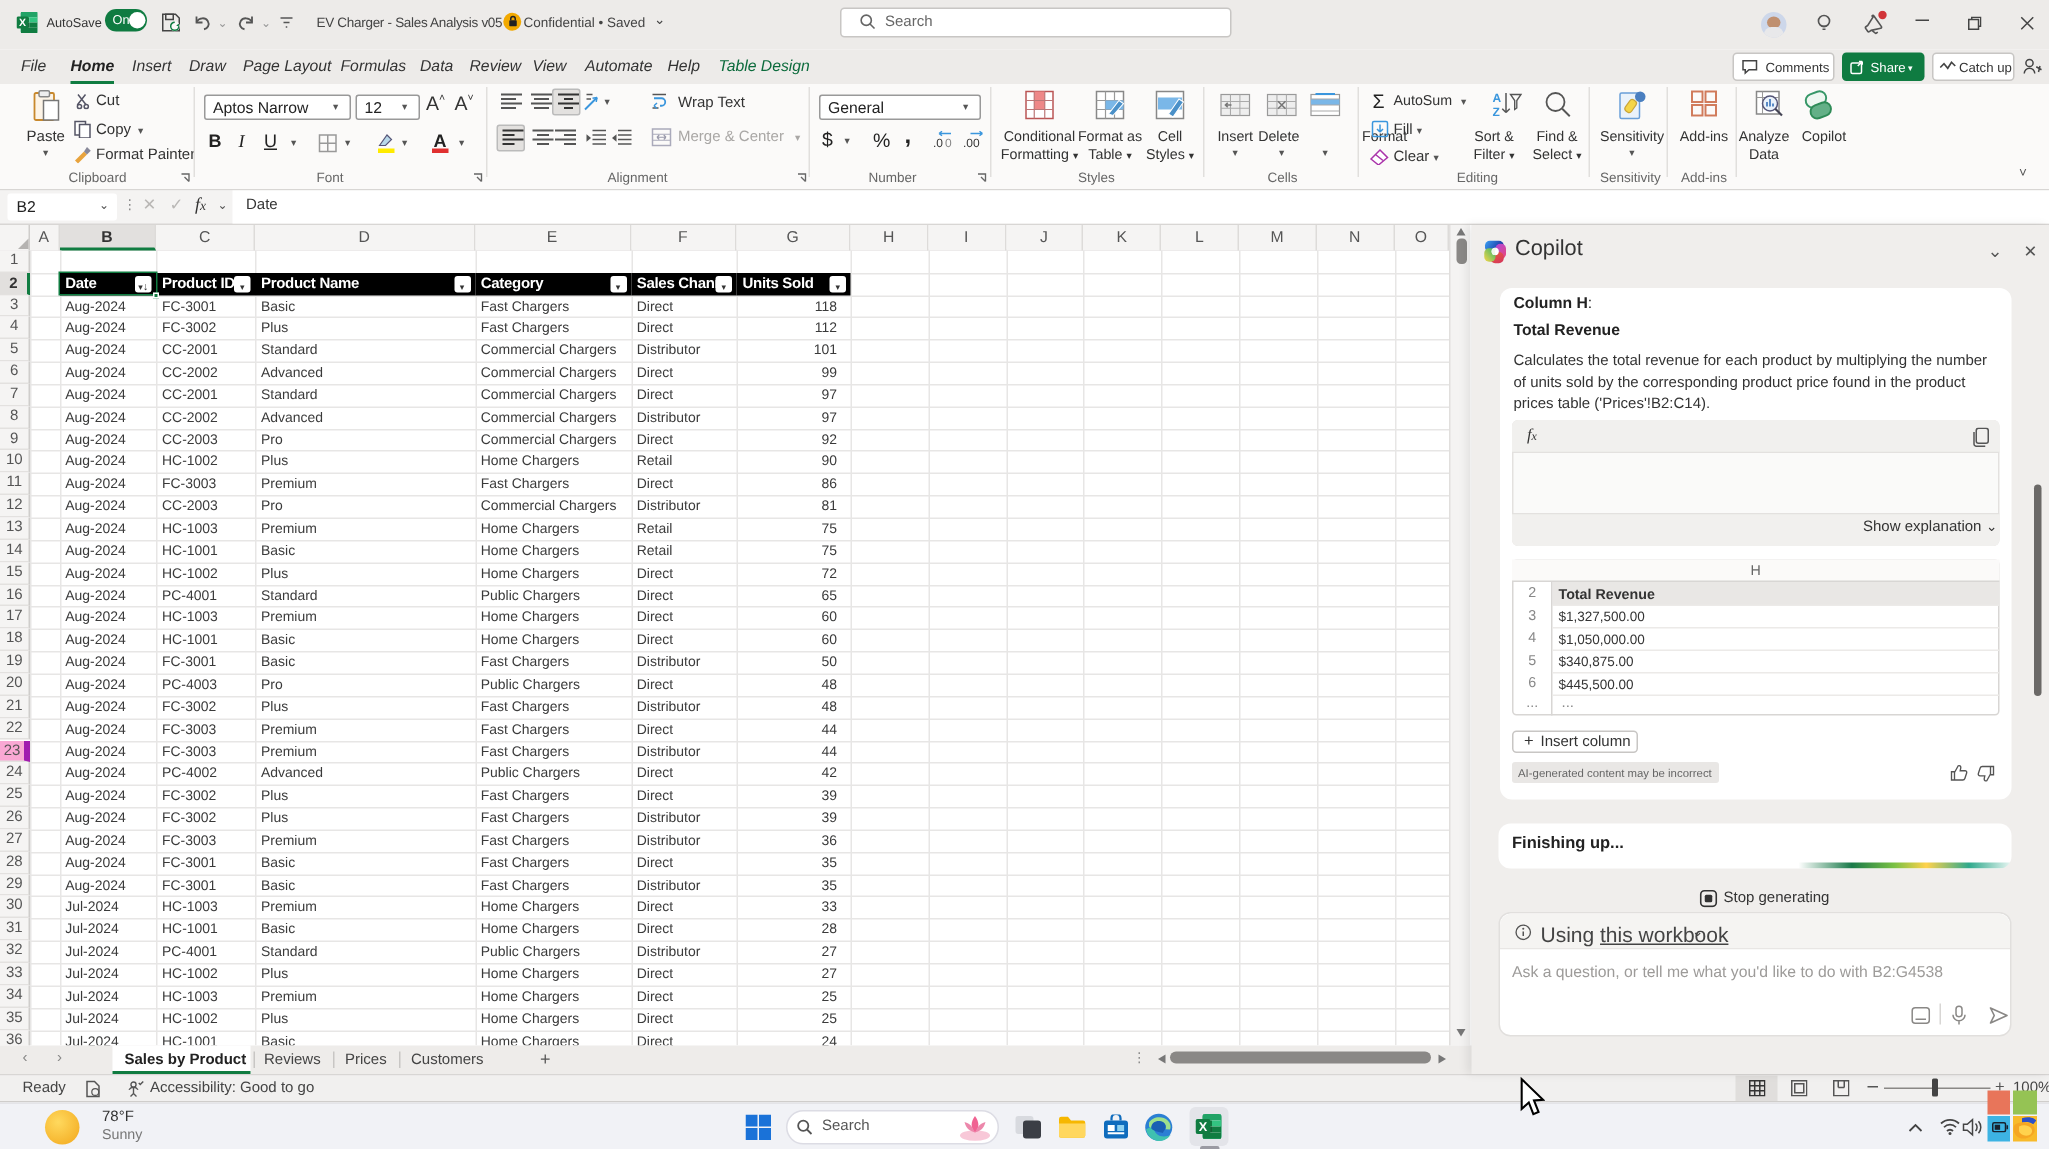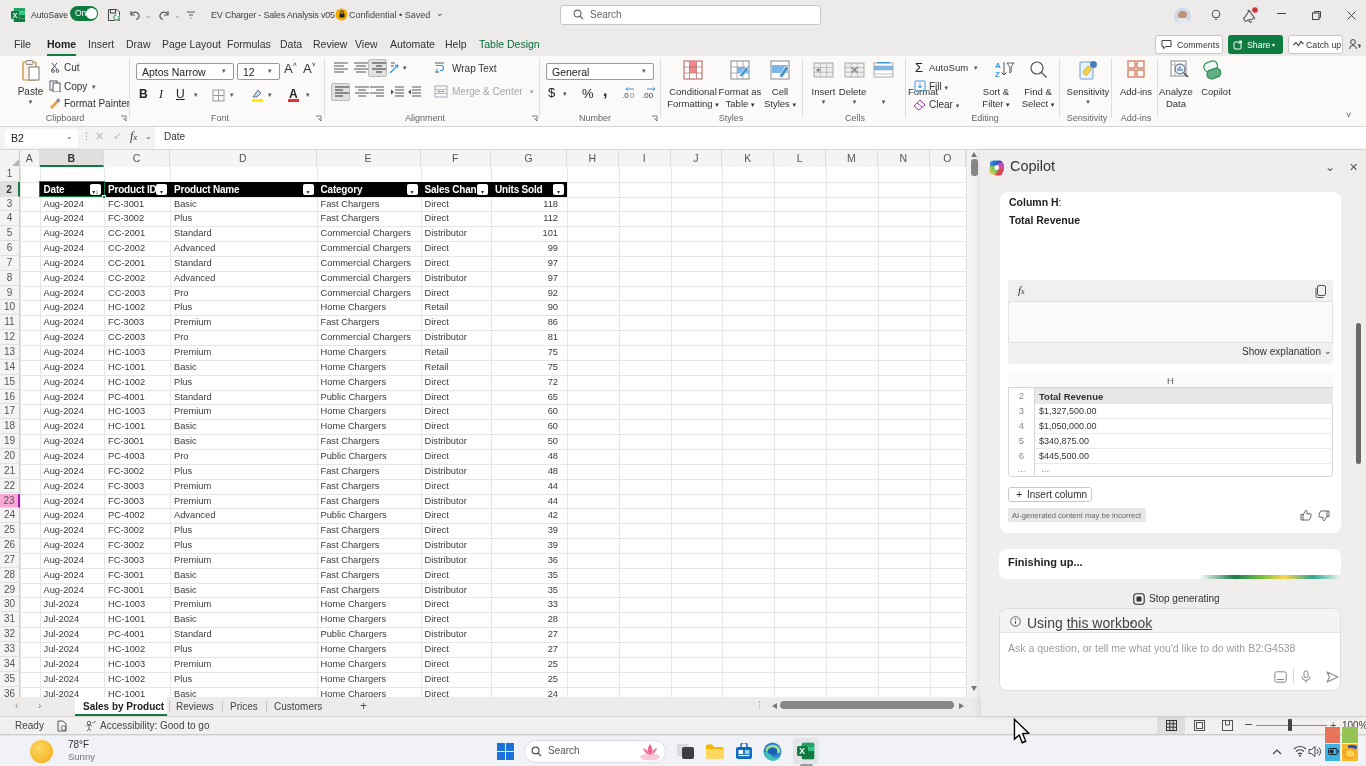--- a/index.html
+++ b/index.html
@@ -3,21 +3,21 @@
 <meta charset="utf-8">
 <style>
 * { margin:0; padding:0; box-sizing:border-box; }
 html,body { width:1366px; height:766px; overflow:hidden; font-family:"Liberation Sans", sans-serif; }
 #app { position:relative; width:1366px; height:766px; background:#fff; overflow:hidden; }
 .abs { position:absolute; }
 
 
 #titlebar { position:absolute; left:0; top:0; width:1366px; height:33px; background:#edebe9; }
 #menubar { position:absolute; left:0; top:33px; width:1366px; height:23px; background:#edebe9; }
-#menubar .mi { position:absolute; top:0; height:23px; line-height:22px; font-size:10.5px; color:#333; }
+#menubar .mi { position:absolute; top:0; height:23px; line-height:22px; font-size:10.5px; color:#333;font-style:italic; }
 #ribbon { position:absolute; left:0; top:56px; width:1366px; height:71px; background:#fbfaf9; border-bottom:1px solid #d8d6d4; }
 #fbar { position:absolute; left:0; top:127px; width:1366px; height:23px; background:#f4f3f2; border-bottom:1px solid #d8d6d4; }
 
 
 #grid { position:absolute; left:0; top:150px; width:966px; height:547px; background:#fff; overflow:hidden; }
 .drow { position:absolute; font-size:9.3px; color:#3a3a3a; white-space:nowrap; }
 
 
 #panel { position:absolute; left:981px; top:150px; width:385px; height:566px; background:#f0eeec; box-shadow:-3px 0 6px rgba(0,0,0,0.08); }
 .card { position:absolute; background:#fff; border-radius:8px; }
@@ -444,21 +444,21 @@
   <div class="abs" style="left:0;top:194.99999999999997px;width:20px;height:14.85px;background:#f5f4f3;border-right:1px solid #cfcdcb;border-bottom:1px solid #e3e1df;font-size:10px;font-weight:normal;color:#555;text-align:center;line-height:14.85px">13</div>
   <div class="abs" style="left:0;top:209.84999999999997px;width:20px;height:14.85px;background:#f5f4f3;border-right:1px solid #cfcdcb;border-bottom:1px solid #e3e1df;font-size:10px;font-weight:normal;color:#555;text-align:center;line-height:14.85px">14</div>
   <div class="abs" style="left:0;top:224.69999999999996px;width:20px;height:14.85px;background:#f5f4f3;border-right:1px solid #cfcdcb;border-bottom:1px solid #e3e1df;font-size:10px;font-weight:normal;color:#555;text-align:center;line-height:14.85px">15</div>
   <div class="abs" style="left:0;top:239.54999999999995px;width:20px;height:14.85px;background:#f5f4f3;border-right:1px solid #cfcdcb;border-bottom:1px solid #e3e1df;font-size:10px;font-weight:normal;color:#555;text-align:center;line-height:14.85px">16</div>
   <div class="abs" style="left:0;top:254.39999999999995px;width:20px;height:14.85px;background:#f5f4f3;border-right:1px solid #cfcdcb;border-bottom:1px solid #e3e1df;font-size:10px;font-weight:normal;color:#555;text-align:center;line-height:14.85px">17</div>
   <div class="abs" style="left:0;top:269.24999999999994px;width:20px;height:14.85px;background:#f5f4f3;border-right:1px solid #cfcdcb;border-bottom:1px solid #e3e1df;font-size:10px;font-weight:normal;color:#555;text-align:center;line-height:14.85px">18</div>
   <div class="abs" style="left:0;top:284.09999999999997px;width:20px;height:14.85px;background:#f5f4f3;border-right:1px solid #cfcdcb;border-bottom:1px solid #e3e1df;font-size:10px;font-weight:normal;color:#555;text-align:center;line-height:14.85px">19</div>
   <div class="abs" style="left:0;top:298.95px;width:20px;height:14.85px;background:#f5f4f3;border-right:1px solid #cfcdcb;border-bottom:1px solid #e3e1df;font-size:10px;font-weight:normal;color:#555;text-align:center;line-height:14.85px">20</div>
   <div class="abs" style="left:0;top:313.8px;width:20px;height:14.85px;background:#f5f4f3;border-right:1px solid #cfcdcb;border-bottom:1px solid #e3e1df;font-size:10px;font-weight:normal;color:#555;text-align:center;line-height:14.85px">21</div>
   <div class="abs" style="left:0;top:328.65000000000003px;width:20px;height:14.85px;background:#f5f4f3;border-right:1px solid #cfcdcb;border-bottom:1px solid #e3e1df;font-size:10px;font-weight:normal;color:#555;text-align:center;line-height:14.85px">22</div>
-  <div class="abs" style="left:0;top:343.50000000000006px;width:20px;height:14.85px;background:#f9a8d4;border-right:2px solid #a21caf;border-bottom:1px solid #e3e1df;font-size:10px;font-weight:normal;color:#555;text-align:center;line-height:14.85px">23</div>
+  <div class="abs" style="left:0;top:343.50000000000006px;width:20px;height:14.85px;background:#f9a8d4;border-right:4px solid #a21caf;border-bottom:1px solid #e3e1df;font-size:10px;font-weight:normal;color:#555;text-align:center;line-height:14.85px">23</div>
   <div class="abs" style="left:0;top:358.3500000000001px;width:20px;height:14.85px;background:#f5f4f3;border-right:1px solid #cfcdcb;border-bottom:1px solid #e3e1df;font-size:10px;font-weight:normal;color:#555;text-align:center;line-height:14.85px">24</div>
   <div class="abs" style="left:0;top:373.2000000000001px;width:20px;height:14.85px;background:#f5f4f3;border-right:1px solid #cfcdcb;border-bottom:1px solid #e3e1df;font-size:10px;font-weight:normal;color:#555;text-align:center;line-height:14.85px">25</div>
   <div class="abs" style="left:0;top:388.0500000000001px;width:20px;height:14.85px;background:#f5f4f3;border-right:1px solid #cfcdcb;border-bottom:1px solid #e3e1df;font-size:10px;font-weight:normal;color:#555;text-align:center;line-height:14.85px">26</div>
   <div class="abs" style="left:0;top:402.90000000000015px;width:20px;height:14.85px;background:#f5f4f3;border-right:1px solid #cfcdcb;border-bottom:1px solid #e3e1df;font-size:10px;font-weight:normal;color:#555;text-align:center;line-height:14.85px">27</div>
   <div class="abs" style="left:0;top:417.75000000000017px;width:20px;height:14.85px;background:#f5f4f3;border-right:1px solid #cfcdcb;border-bottom:1px solid #e3e1df;font-size:10px;font-weight:normal;color:#555;text-align:center;line-height:14.85px">28</div>
   <div class="abs" style="left:0;top:432.6000000000002px;width:20px;height:14.85px;background:#f5f4f3;border-right:1px solid #cfcdcb;border-bottom:1px solid #e3e1df;font-size:10px;font-weight:normal;color:#555;text-align:center;line-height:14.85px">29</div>
   <div class="abs" style="left:0;top:447.4500000000002px;width:20px;height:14.85px;background:#f5f4f3;border-right:1px solid #cfcdcb;border-bottom:1px solid #e3e1df;font-size:10px;font-weight:normal;color:#555;text-align:center;line-height:14.85px">30</div>
   <div class="abs" style="left:0;top:462.30000000000024px;width:20px;height:14.85px;background:#f5f4f3;border-right:1px solid #cfcdcb;border-bottom:1px solid #e3e1df;font-size:10px;font-weight:normal;color:#555;text-align:center;line-height:14.85px">31</div>
   <div class="abs" style="left:0;top:477.15000000000026px;width:20px;height:14.85px;background:#f5f4f3;border-right:1px solid #cfcdcb;border-bottom:1px solid #e3e1df;font-size:10px;font-weight:normal;color:#555;text-align:center;line-height:14.85px">32</div>
   <div class="abs" style="left:0;top:492.0000000000003px;width:20px;height:14.85px;background:#f5f4f3;border-right:1px solid #cfcdcb;border-bottom:1px solid #e3e1df;font-size:10px;font-weight:normal;color:#555;text-align:center;line-height:14.85px">33</div>
@@ -913,20 +913,21 @@
       <circle cx="7.8" cy="7.6" r="2.4" fill="#fff"></circle>
       <path d="M7.8 5.2 a2.4 2.4 0 0 0 0 4.8 l1.5 1 a3.4 3.4 0 0 1-0.5-5.6z" fill="#f0f6ec"></path>
     </svg>
     <span class="abs" style="left:29px;top:8px;font-size:14.5px;color:#333">Copilot</span>
     <span class="abs" style="left:344px;top:10px;font-size:12px;color:#555">⌄</span>
     <span class="abs" style="left:368px;top:11px;font-size:11px;color:#555">✕</span>
 
     <div class="card" style="left:19px;top:42px;width:341px;height:341px"></div>
     <span class="abs" style="left:28px;top:46px;font-size:10.5px;color:#222"><b>Column H</b>:</span>
     <span class="abs" style="left:28px;top:64px;font-size:10.5px;font-weight:bold;color:#222">Total Revenue</span>
+    <div class="abs" style="left:28px;top:84px;font-size:10px;color:#333;line-height:14.5px;white-space:nowrap">Calculates the total revenue for each product by multiplying the number<br>of units sold by the corresponding product price found in the product<br>prices table ('Prices'!B2:C14).</div>
 
     <div class="abs" style="left:27px;top:130px;width:325px;height:84px;background:#fafaf9;border:1px solid #e3e1df;border-radius:4px"></div>
     <div class="abs" style="left:27px;top:130px;width:325px;height:22px;background:#f1f0ee;border-bottom:1px solid #e3e1df;border-radius:4px 4px 0 0"></div>
     <span class="abs" style="left:37px;top:134px;font-size:11px;font-style:italic;font-family:'Liberation Serif',serif;color:#333">f<span style="font-size:8px">x</span></span>
     <svg class="abs" style="left:334px;top:135px" width="11" height="13" viewBox="0 0 11 13">
         <rect x="2.5" y="0.5" width="8" height="10" rx="1.5" fill="none" stroke="#555" stroke-width="1"></rect>
         <path d="M1 3 v8 a1.5 1.5 0 0 0 1.5 1.5 h6" fill="none" stroke="#555" stroke-width="1"></path>
       </svg>
     <div class="abs" style="left:27px;top:192px;width:325px;height:22px;background:#f1f0ee;border-top:1px solid #e3e1df;border-radius:0 0 4px 4px"></div>
     <span class="abs" style="left:261px;top:196px;font-size:10px;color:#333">Show explanation</span>

